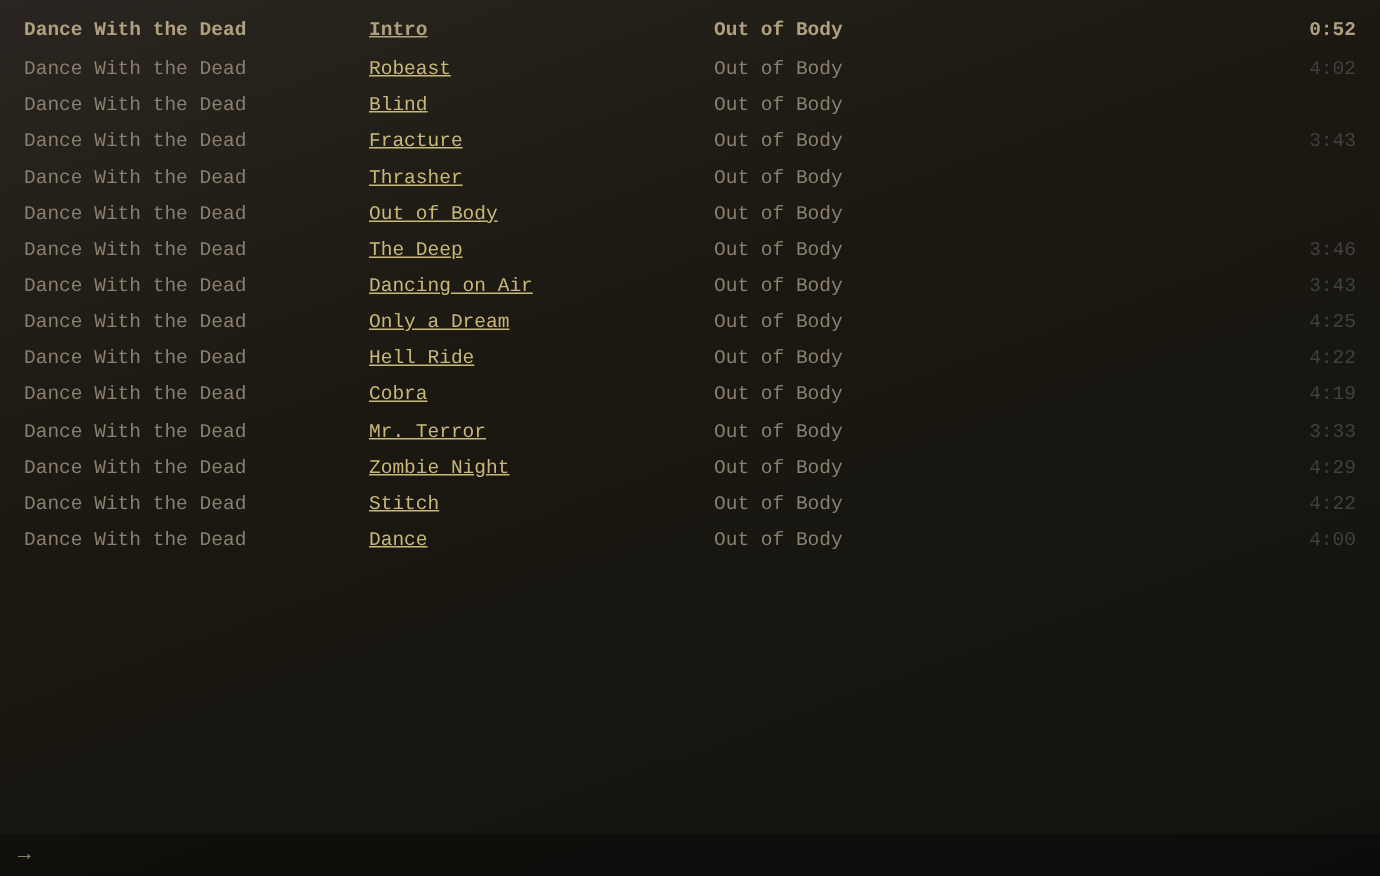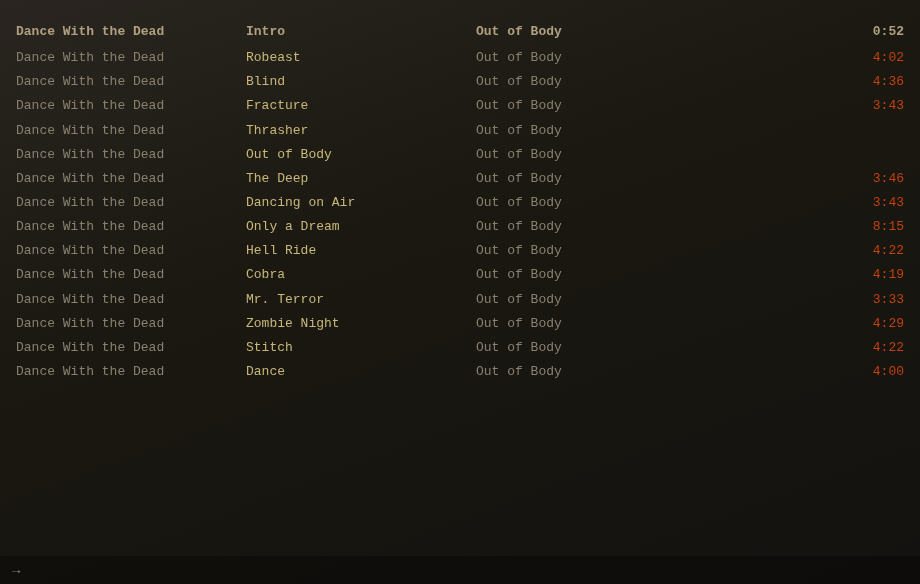--- a/index.html
+++ b/index.html
@@ -14,21 +14,21 @@
       background: linear-gradient(160deg, #2a2520 0%, #1a1810 40%, #141210 100%);
       font-family: 'Courier New', Courier, monospace;
       font-size: 13px;
       color: #8a8070;
       overflow: hidden;
       position: relative;
     }
 
     .track-list {
       width: 100%;
-      padding: 20px 0;
+      padding: 8px 0;
     }
 
     .track-row {
       display: grid;
       grid-template-columns: 230px 230px 230px 1fr;
       padding: 2px 16px;
       line-height: 1.55;
     }
 
     .track-row.header {
@@ -40,31 +40,32 @@
     .col-artist {
       color: #8a8070;
       white-space: nowrap;
       overflow: hidden;
     }
 
     .col-title {
       color: #c8b87a;
       white-space: nowrap;
       overflow: hidden;
+      text-decoration: underline;
     }
 
     .col-album {
       color: #8a8070;
       white-space: nowrap;
       overflow: hidden;
     }
 
     .col-duration {
       text-align: right;
-      color: #c2410c;
+      color: #404040;
       white-space: nowrap;
     }
 
     .header .col-artist,
     .header .col-title,
     .header .col-album,
     .header .col-duration {
       color: #b0a080;
     }
 
@@ -99,21 +100,20 @@
 <div class="track-row">
       <span class="col-artist">Dance With the Dead</span>
       <span class="col-title">Robeast</span>
       <span class="col-album">Out of Body</span>
       <span class="col-duration">4:02</span>
     </div>
     <div class="track-row">
       <span class="col-artist">Dance With the Dead</span>
       <span class="col-title">Blind</span>
       <span class="col-album">Out of Body</span>
-      <span class="col-duration">4:36</span>
     </div>
     <div class="track-row">
       <span class="col-artist">Dance With the Dead</span>
       <span class="col-title">Fracture</span>
       <span class="col-album">Out of Body</span>
       <span class="col-duration">3:43</span>
     </div>
     <div class="track-row">
       <span class="col-artist">Dance With the Dead</span>
       <span class="col-title">Thrasher</span>
@@ -133,21 +133,21 @@
     <div class="track-row">
       <span class="col-artist">Dance With the Dead</span>
       <span class="col-title">Dancing on Air</span>
       <span class="col-album">Out of Body</span>
       <span class="col-duration">3:43</span>
     </div>
     <div class="track-row">
       <span class="col-artist">Dance With the Dead</span>
       <span class="col-title">Only a Dream</span>
       <span class="col-album">Out of Body</span>
-      <span class="col-duration">8:15</span>
+      <span class="col-duration">4:25</span>
     </div>
     <div class="track-row">
       <span class="col-artist">Dance With the Dead</span>
       <span class="col-title">Hell Ride</span>
       <span class="col-album">Out of Body</span>
       <span class="col-duration">4:22</span>
     </div>
     <div class="track-row">
       <span class="col-artist">Dance With the Dead</span>
       <span class="col-title">Cobra</span>

